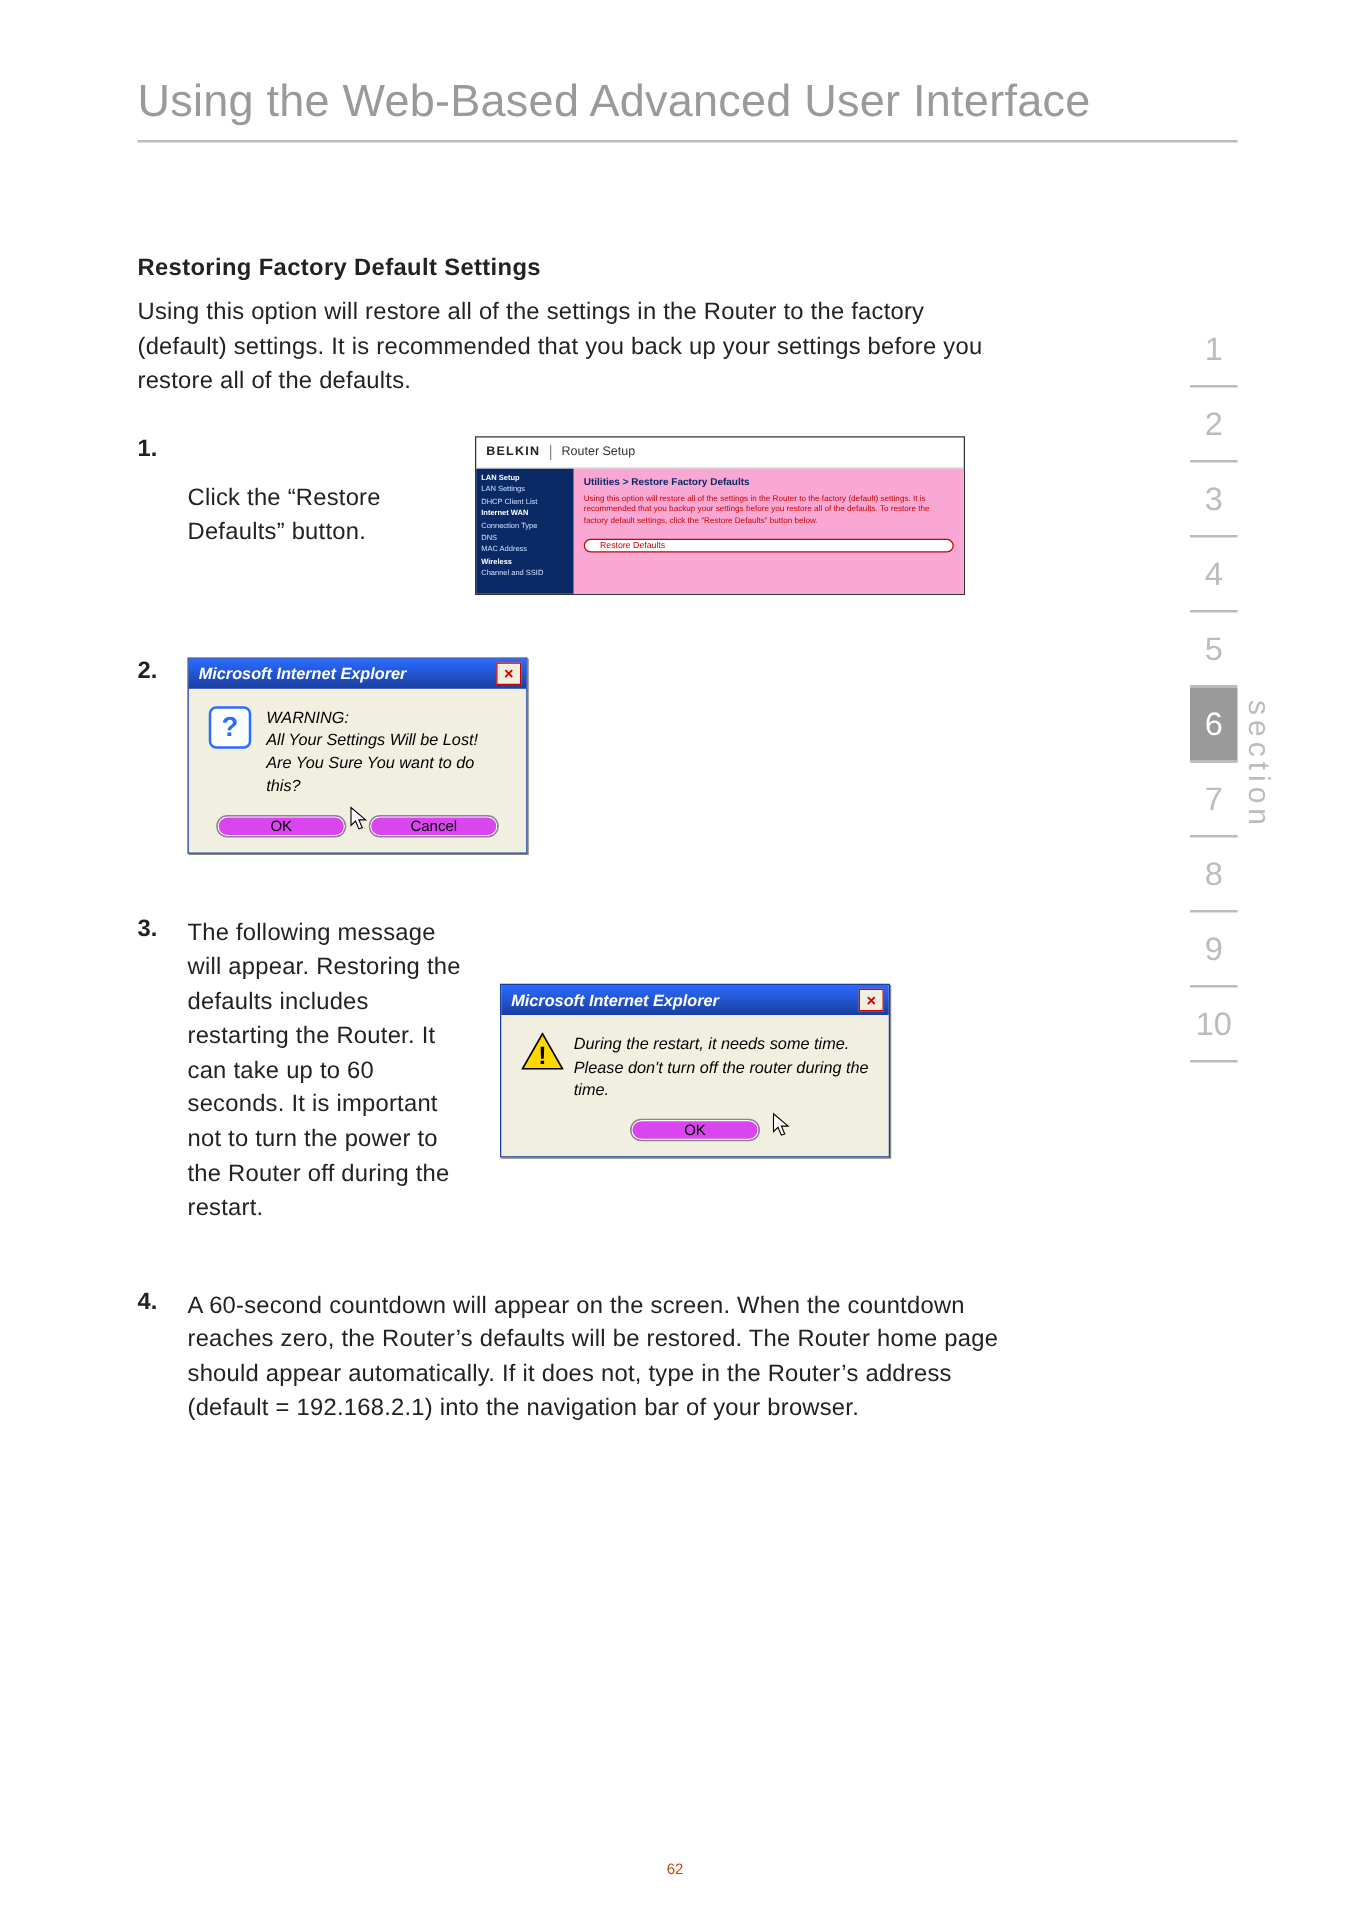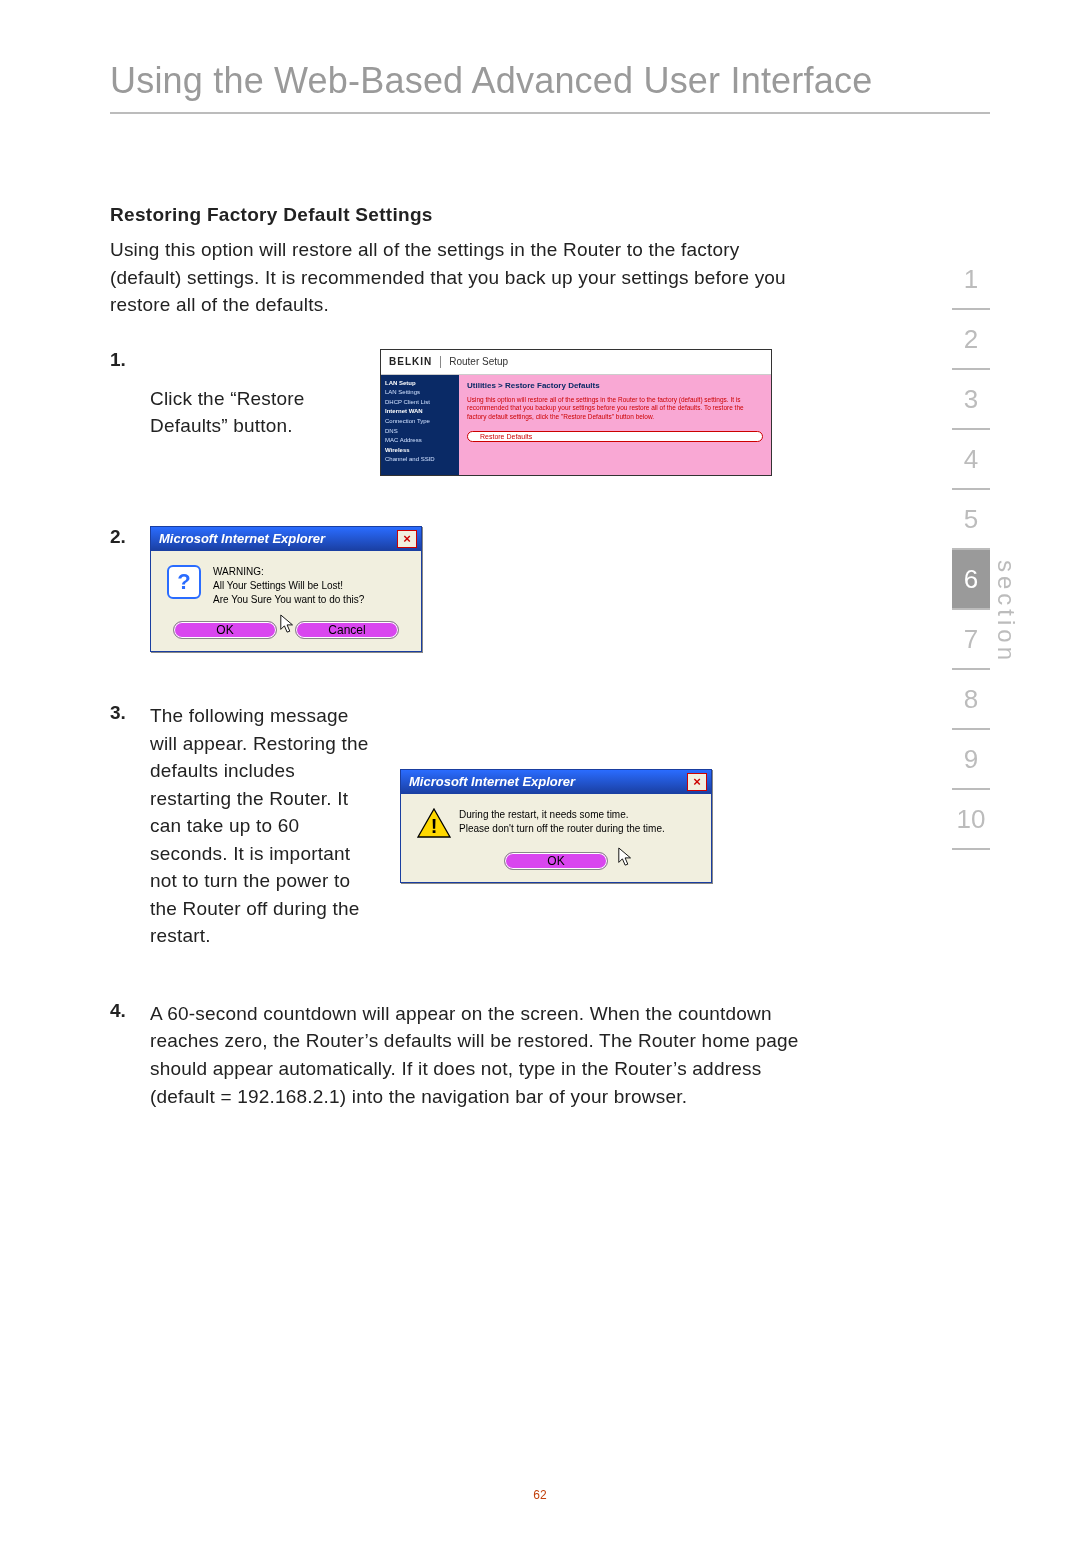--- a/index.html
+++ b/index.html
@@ -151,21 +151,21 @@
     border:2px solid #2a6cff;
     border-radius:6px;
     background:#fff;
     display:flex; align-items:center; justify-content:center;
   }
   .ie-icon-q span { color:#2a6cff; font-weight:bold; font-size:22px; }
   .ie-icon-w {
     position: relative;
   }
   .ie-icon-w svg { width:34px; height:30px; }
-  .ie-msg { font-size: 10px; line-height:1.4; }
+  .ie-msg { font-size: 13px; line-height:1.4;font-style:italic; }
   .ie-btnrow {
     display:flex; justify-content:center; gap:18px;
     padding: 6px 0 12px 0;
     position: relative;
   }
   .ie-btn {
     min-width: 74px;
     padding: 1px 14px;
     background:#d946ef;
     border:1px solid #888;

